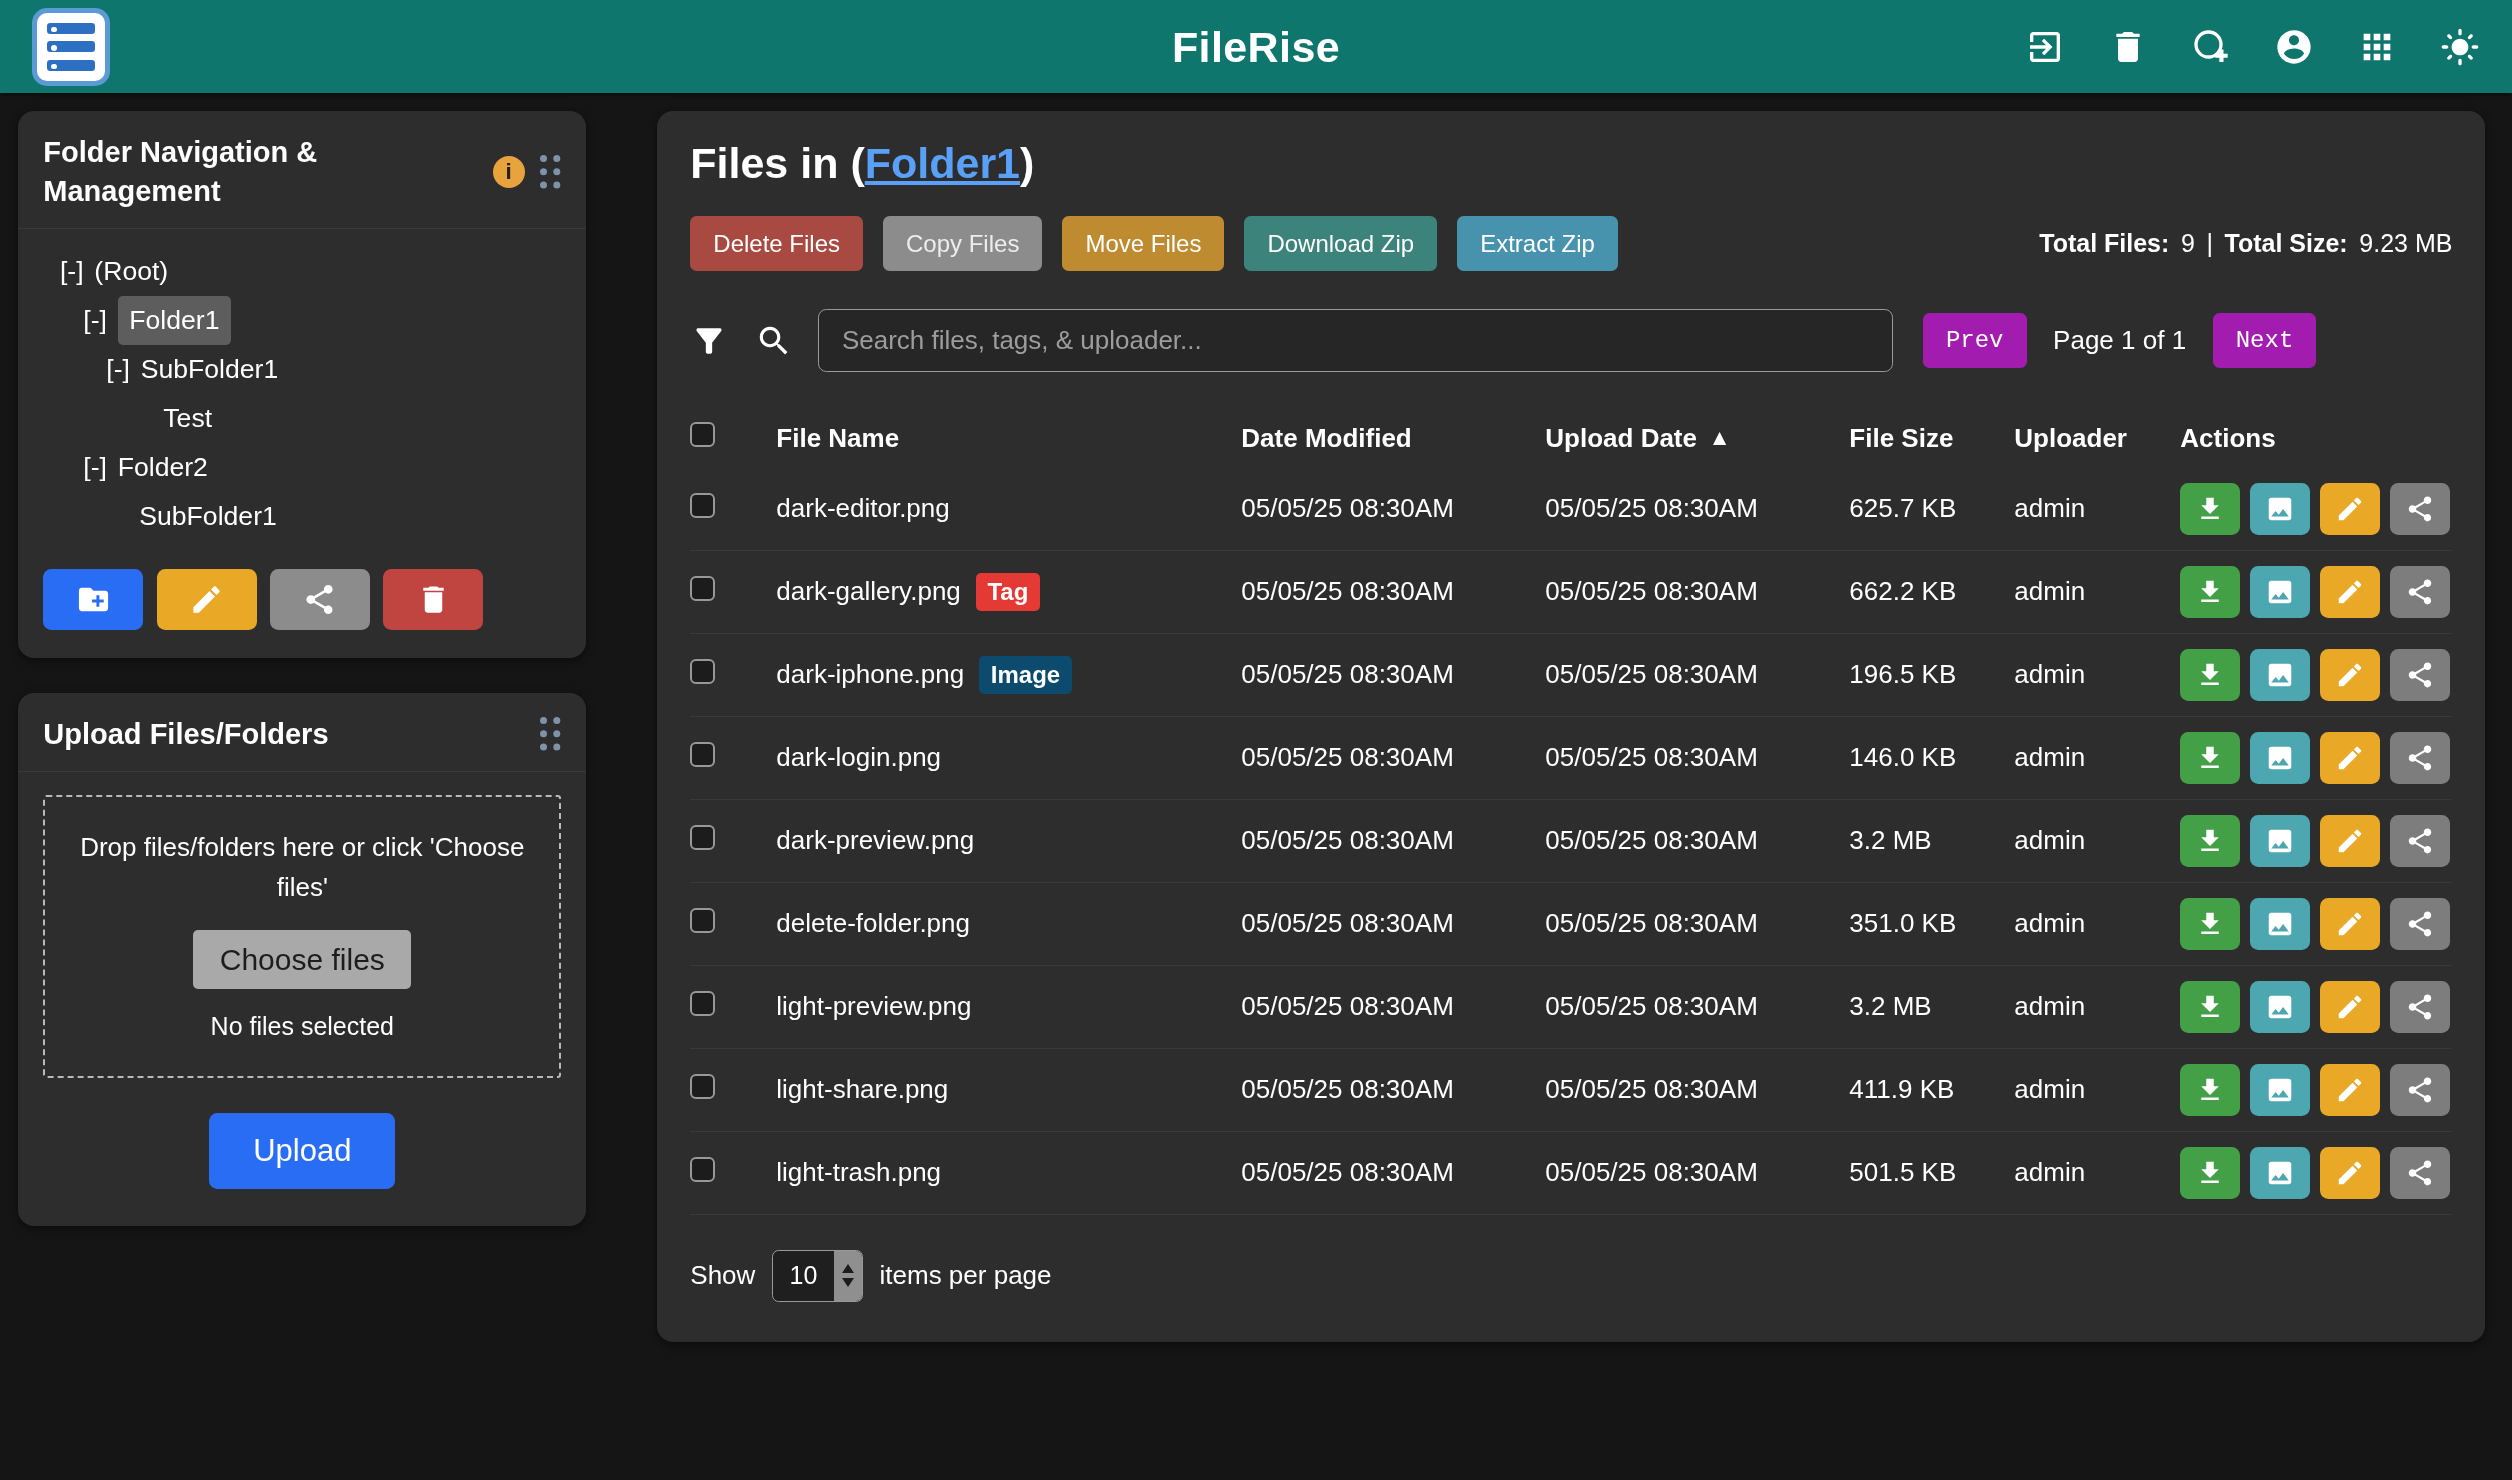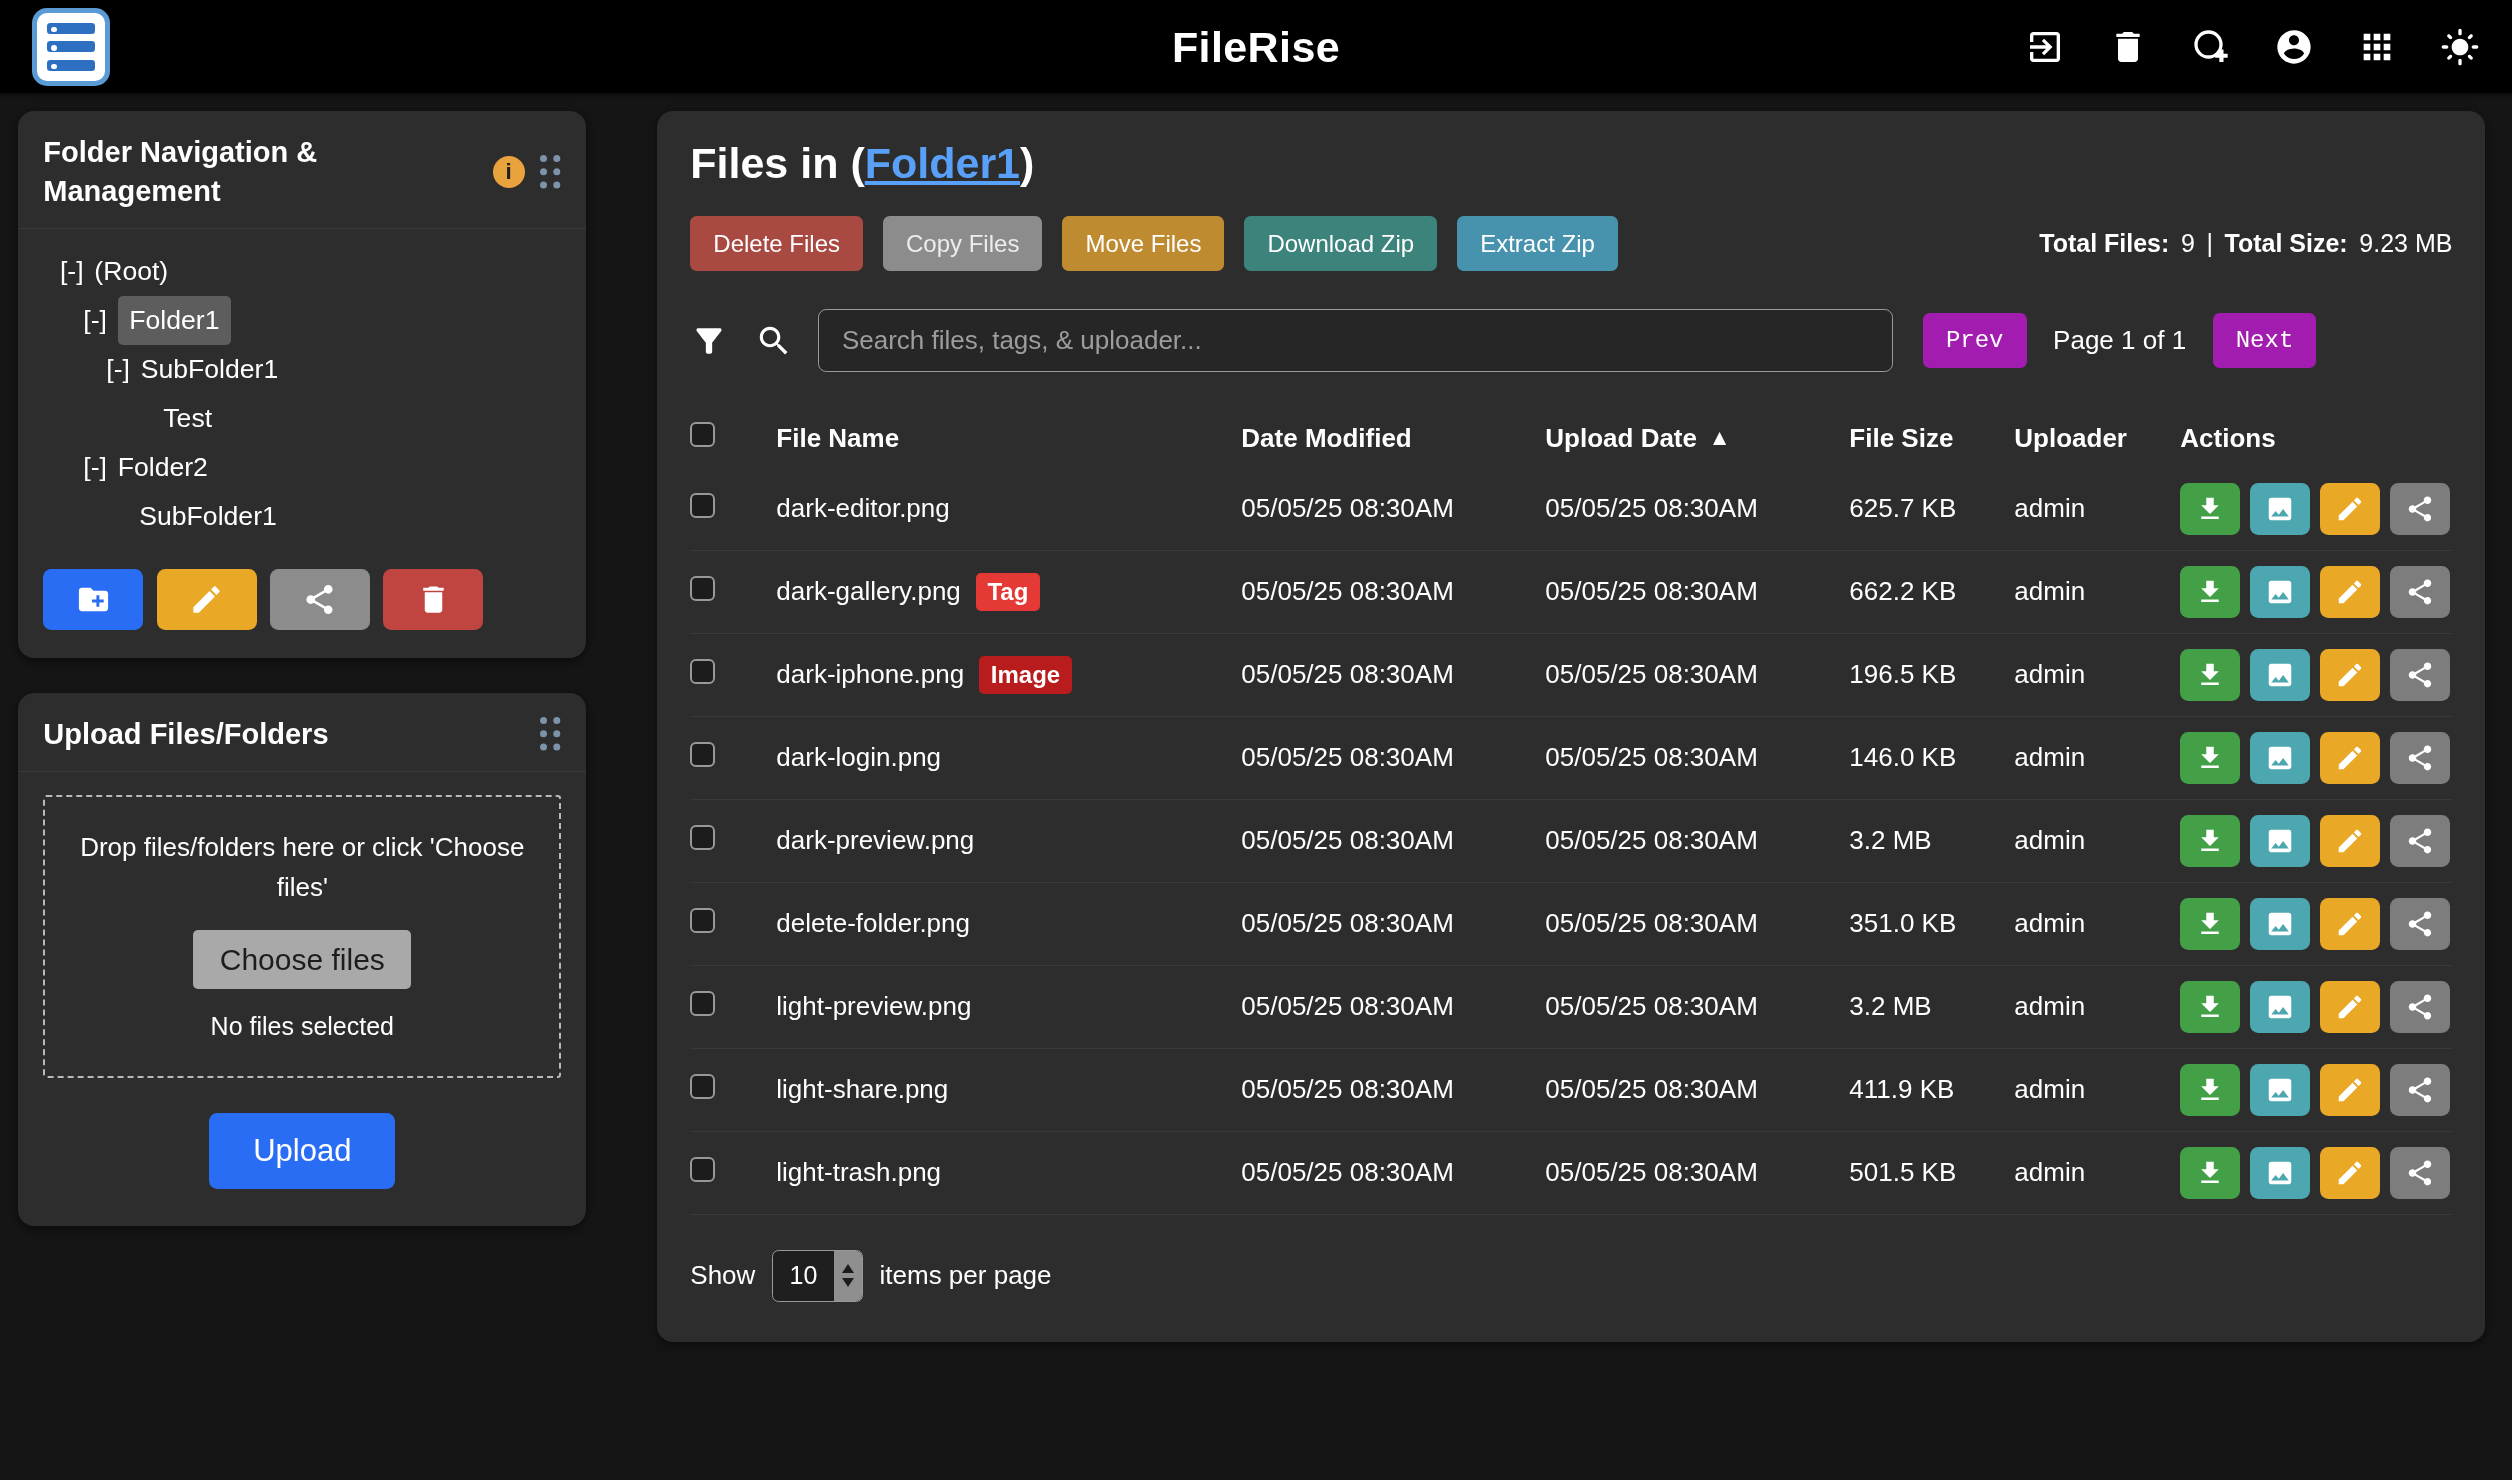--- a/index.html
+++ b/index.html
@@ -1,21 +1,21 @@
 <!DOCTYPE html>
 <html style="font-size:13.3px"><head>
 <meta charset="utf-8">
 <style>
   *{margin:0;padding:0;box-sizing:border-box;}
   html,body{width:2512px;height:1480px;}
   body{background:#151515;color:#fff;font-family:"Liberation Sans","DejaVu Sans",sans-serif;overflow:hidden;}
   button{font-family:inherit;border:none;cursor:pointer;background:none;color:inherit;}
 
   
-  .topbar{height:93px;background:#000000;display:flex;align-items:center;padding:0 32px;position:relative;box-shadow:0 1.7px 5px rgba(0,0,0,.6);}
+  .topbar{height:93px;background:#0f766e;display:flex;align-items:center;padding:0 32px;position:relative;box-shadow:0 1.7px 5px rgba(0,0,0,.6);}
   .logo{width:78px;height:78px;background:#fff;border:5px solid #5b9bd5;border-radius:15px;display:flex;flex-direction:column;justify-content:center;gap:7.5px;padding:10px;}
   .logo .bar{height:13.3px;background:#2d6fc1;border-radius:3.3px;position:relative;}
   .logo .bar::before{content:"";position:absolute;left:4.2px;top:4.2px;width:5.8px;height:5.8px;border-radius:50%;background:#fff;}
   .app-title{position:absolute;left:50%;top:50%;transform:translate(-50%,-50%);font-size:43px;font-weight:700;letter-spacing:0.4px;}
   .hicons{margin-left:auto;display:flex;align-items:center;gap:43px;}
   .hbtn{display:flex;align-items:center;justify-content:center;color:#fff;}
   .hbtn svg{width:40px;height:40px;fill:currentColor;}
 
   
   .content{display:flex;align-items:flex-start;padding:18.3px 26.6px 0 18.3px;}
@@ -347,21 +347,21 @@
                   <path d="M18 16.08c-.76 0-1.44.3-1.96.77L8.91 12.7c.05-.23.09-.46.09-.7s-.04-.47-.09-.7l7.05-4.11c.54.5 1.25.81 2.04.81 1.66 0 3-1.34 3-3s-1.34-3-3-3-3 1.34-3 3c0 .24.04.47.09.7L8.04 9.81C7.5 9.31 6.79 9 6 9c-1.66 0-3 1.34-3 3s1.34 3 3 3c.79 0 1.5-.31 2.04-.81l7.12 4.16c-.05.21-.08.43-.08.65 0 1.61 1.31 2.92 2.92 2.92 1.61 0 2.92-1.31 2.92-2.92s-1.31-2.92-2.92-2.92z"></path>
                 </svg>
       </button>
     </span>
   </div>
 
   <div class="trow grid">
     <span><span class="checkbox"></span></span>
     <span class="name-cell">
       <span>dark-iphone.png</span>
-      <span class="badge" style="background: #b91c1c;">Image</span>
+      <span class="badge" style="background: #0c4a6e;">Image</span>
     </span>
     <span>05/05/25 08:30AM</span>
     <span>05/05/25 08:30AM</span>
     <span>196.5 KB</span>
     <span>admin</span>
     <span class="actions-cell">
       <button class="abtn green">
         <svg viewBox="0 0 24 24">
                   <path d="M19 9h-4V3H9v6H5l7 7 7-7zM5 18v2h14v-2H5z"></path>
                 </svg>

